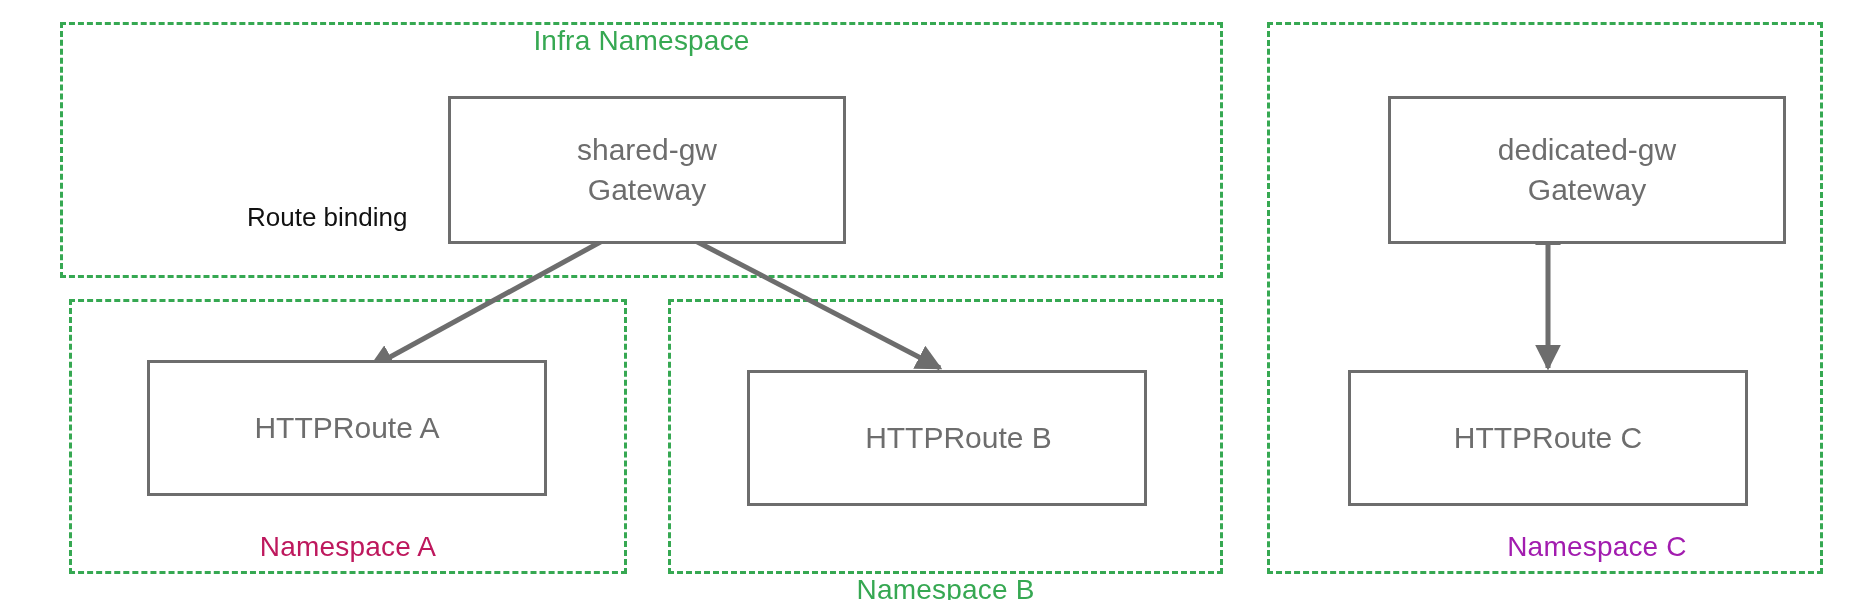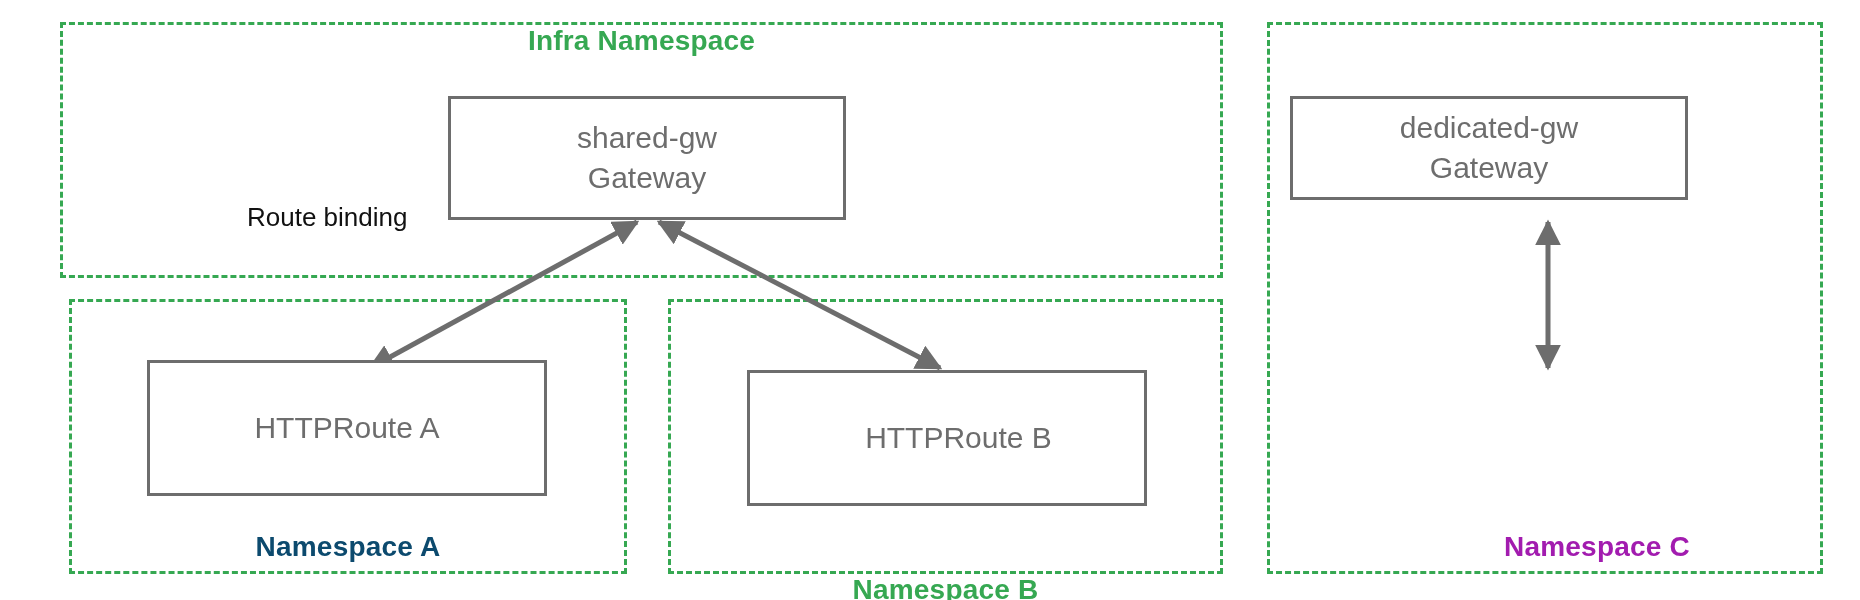--- a/index.html
+++ b/index.html
@@ -23,21 +23,21 @@
     position: absolute;
     box-sizing: border-box;
     border: 3px dashed #36a852;
     background: transparent;
   }
 
   
   .ns-label {
     position: absolute;
     color: #36a852;
-    font-weight: bold;
+    font-weight: normal;
     font-size: 28px;
     line-height: 1.1;
     white-space: nowrap;
     text-align: center;
     letter-spacing: 0.2px;
   }
 
   
   .res-box {
     position: absolute;
@@ -77,54 +77,57 @@
 <body>
 
 <div id="diagram-root">
 
   <div class="ns-box" id="ns-box-infra" style="left: 60px; top: 22px; width: 1163px; height: 256px; border-color: rgb(54, 168, 82);"></div>
   <div class="ns-box" id="ns-box-ns-a" style="left: 69px; top: 299px; width: 558px; height: 275px; border-color: rgb(54, 168, 82);"></div>
   <div class="ns-box" id="ns-box-ns-b" style="left: 668px; top: 299px; width: 555px; height: 275px; border-color: rgb(54, 168, 82);"></div>
   <div class="ns-box" id="ns-box-ns-c" style="left: 1267px; top: 22px; width: 556px; height: 552px; border-color: rgb(54, 168, 82);"></div>
 
   <div class="ns-label" id="ns-label-infra" style="color: rgb(54, 168, 82); left: 60px; width: 1163px; top: 26px;">Infra Namespace</div>
-  <div class="ns-label" id="ns-label-ns-a" style="color: #0c4a6e; left: 69px; width: 558px; top: 532px;">Namespace A</div>
+  <div class="ns-label" id="ns-label-ns-a" style="color: #be185d; left: 69px; width: 558px; top: 532px;">Namespace A</div>
   <div class="ns-label" id="ns-label-ns-b" style="color: rgb(54, 168, 82); left: 668px; width: 555px; top: 532px; margin-top: 43px;">Namespace B</div>
   <div class="ns-label" id="ns-label-ns-c" style="color: #a21caf; left: 1319px; width: 556px; top: 532px;">Namespace C</div>
 
   <svg id="connectors" viewBox="0 0 1860 600" xmlns="http://www.w3.org/2000/svg">
     <defs>
       <marker id="arrow-end" viewBox="0 0 10 10" refX="9" refY="5" markerWidth="5.2" markerHeight="5.2" orient="auto-start-reverse">
         <path d="M 0 0 L 10 5 L 0 10 z" fill="#6d6d6d"></path>
       </marker>
       <marker id="arrow-start" viewBox="0 0 10 10" refX="9" refY="5" markerWidth="5.2" markerHeight="5.2" orient="auto-start-reverse">
         <path d="M 0 0 L 10 5 L 0 10 z" fill="#6d6d6d"></path>
       </marker>
     </defs>
     <g id="connector-group">
         <line x1="637" y1="222" x2="370" y2="368" stroke="#6d6d6d" stroke-width="5" marker-end="url(#arrow-end)" marker-start="url(#arrow-start)"></line>
         <line x1="659" y1="222" x2="940" y2="368" stroke="#6d6d6d" stroke-width="5" marker-end="url(#arrow-end)" marker-start="url(#arrow-start)"></line>
         <line x1="1548" y1="222" x2="1548" y2="368" stroke="#6d6d6d" stroke-width="5" marker-end="url(#arrow-end)" marker-start="url(#arrow-start)"></line>
       </g>
   </svg>
 
-  <div class="res-box" id="res-box-shared-gw" style="left: 448px; top: 96px; width: 398px; height: 124px; border-color: rgb(109, 109, 109); color: rgb(109, 109, 109);">
+  <div class="res-box" id="res-box-shared-gw" style="left: 448px; top: 96px; width: 398px; height: 148px; border-color: rgb(109, 109, 109); color: rgb(109, 109, 109);">
     <span>shared-gw</span>
     <span class="line2">Gateway</span>
   </div>
 
-  <div class="res-box" id="res-box-dedicated-gw" style="left: 1290px; top: 96px; width: 398px; height: 104px; border-color: rgb(109, 109, 109); color: rgb(109, 109, 109);">
+  <div class="res-box" id="res-box-dedicated-gw" style="left: 1388px; top: 96px; width: 398px; height: 148px; border-color: rgb(109, 109, 109); color: rgb(109, 109, 109);">
     <span>dedicated-gw</span>
     <span class="line2">Gateway</span>
   </div>
 
   <div class="res-box" id="res-box-httproute-a" style="left: 147px; top: 360px; width: 400px; height: 136px; border-color: rgb(109, 109, 109); color: rgb(109, 109, 109);">
     <span>HTTPRoute A</span>
   </div>
 
   <div class="res-box" id="res-box-httproute-b" style="left: 747px; top: 370px; width: 400px; height: 136px; border-color: rgb(109, 109, 109); color: rgb(109, 109, 109); padding-left: 23px;">
     <span>HTTPRoute B</span>
   </div>
 
+  <div class="res-box" id="res-box-httproute-c" style="left: 1348px; top: 370px; width: 400px; height: 136px; border-color: rgb(109, 109, 109); color: rgb(109, 109, 109);">
+    <span>HTTPRoute C</span>
+  </div>
 
   <div class="annot" id="annot-route-binding" style="left: 247px; top: 202px; color: rgb(17, 17, 17); text-align: center;">Route binding</div>
 
 </div>
 
 </body></html>

